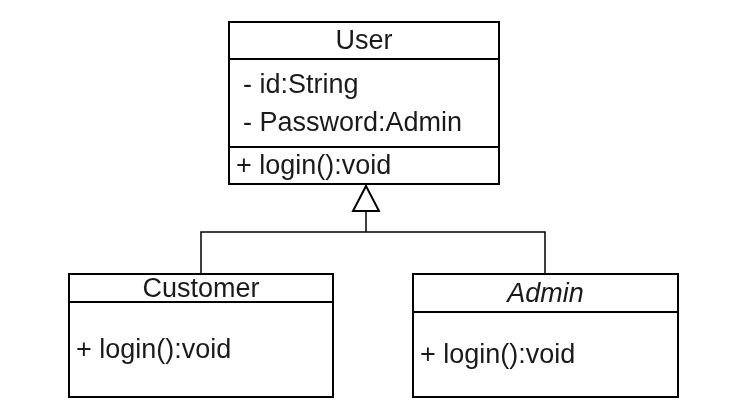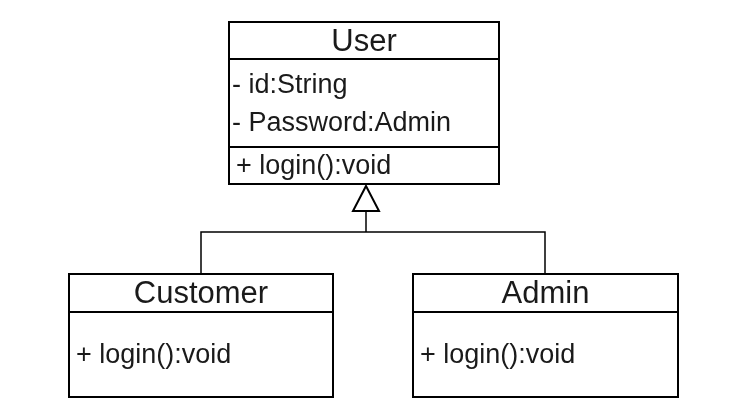--- a/index.html
+++ b/index.html
@@ -22,29 +22,29 @@
     background: var(--box-fill, #ffffff);
     border: 2px solid var(--line, #000000);
     display: flex;
     flex-direction: column;
   }
   .uml-title {
     flex: 0 0 auto;
     display: flex;
     align-items: center;
     justify-content: center;
-    font-size: 31px;
+    font-size: 27px;
     border-bottom: 2px solid var(--line, #000000);
     box-sizing: border-box;
   }
   .uml-attrs {
     flex: 1 1 auto;
     border-bottom: 2px solid var(--line, #000000);
     box-sizing: border-box;
-    padding: 5px 8px 0 2px;
+    padding: 5px 8px 0 13px;
     font-size: 27px;
     line-height: 38px;
     white-space: nowrap;
   }
   .uml-methods {
     flex: 1 1 auto;
     display: flex;
     align-items: center;
     padding-left: 6px;
     font-size: 27px;
@@ -87,26 +87,26 @@
     <div class="uml-attrs">
       <div>- id:String</div>
       <div>- Password:Admin</div>
     </div>
     <div class="uml-methods" style="flex:0 0 35px;">
       <div>+ login():void</div>
     </div>
   </div>
 
   <div class="uml-class" style="left:68px; top:273px; width:266px; height:125px;">
-    <div class="uml-title" style="height:38px;">Customer</div>
+    <div class="uml-title" style="height:28px;">Customer</div>
     <div class="uml-methods" style="border-bottom:none;">
       <div>+ login():void</div>
     </div>
   </div>
 
   <div class="uml-class" style="left:412px; top:273px; width:267px; height:125px;">
-    <div class="uml-title" style="height:38px;">Admin</div>
+    <div class="uml-title" style="height:38px;font-style:italic;">Admin</div>
     <div class="uml-methods" style="border-bottom:none;">
       <div>+ login():void</div>
     </div>
   </div>
 
 </div>
 
 </body></html>

